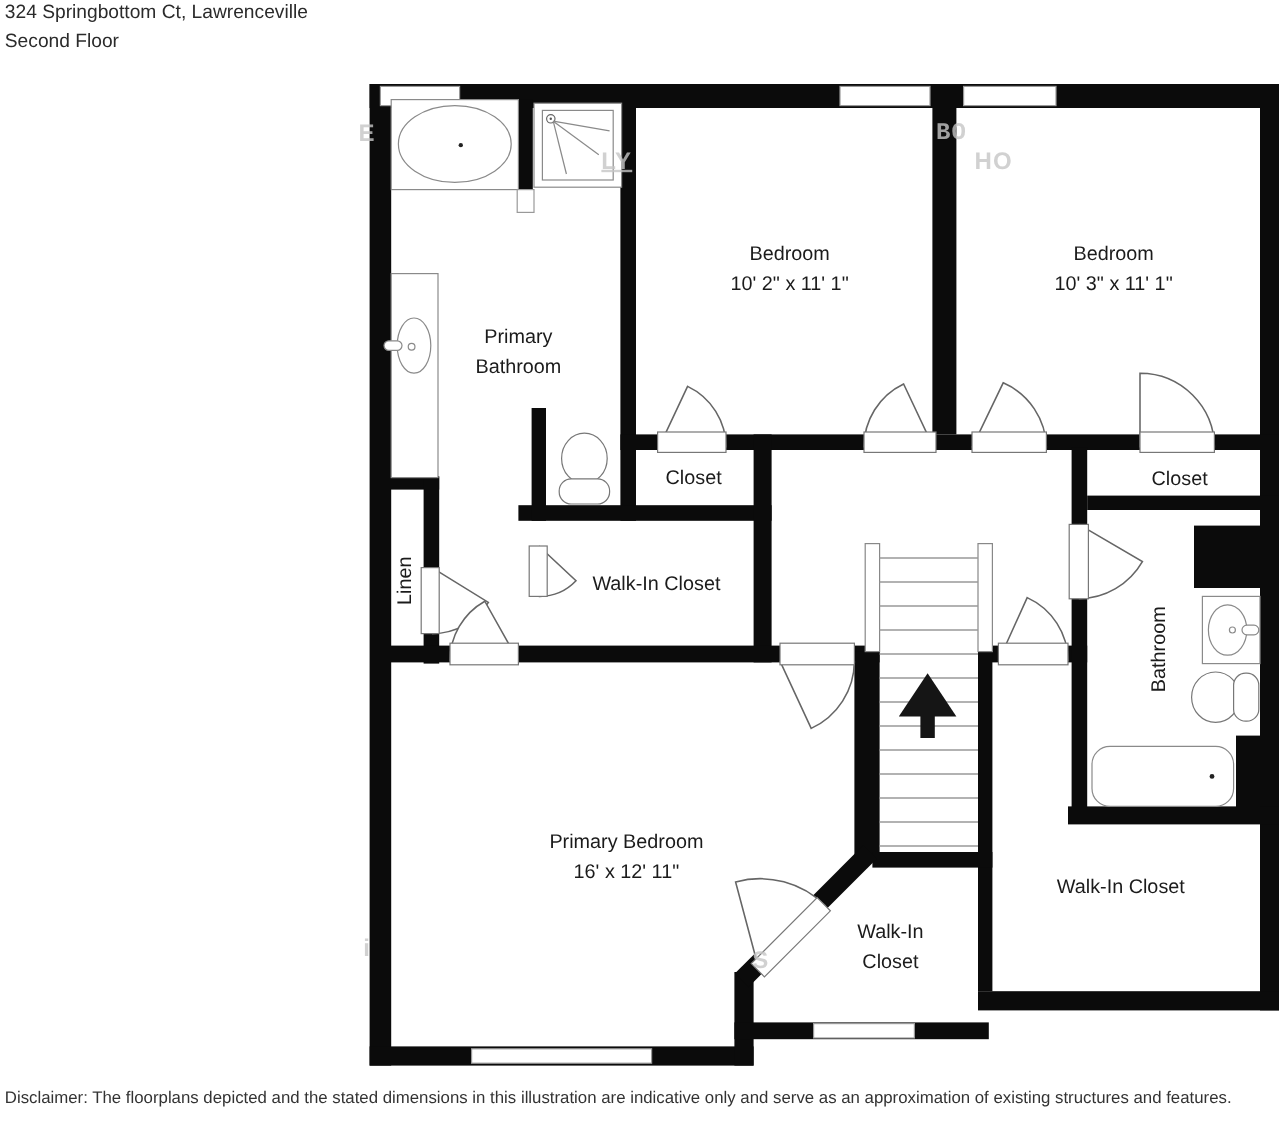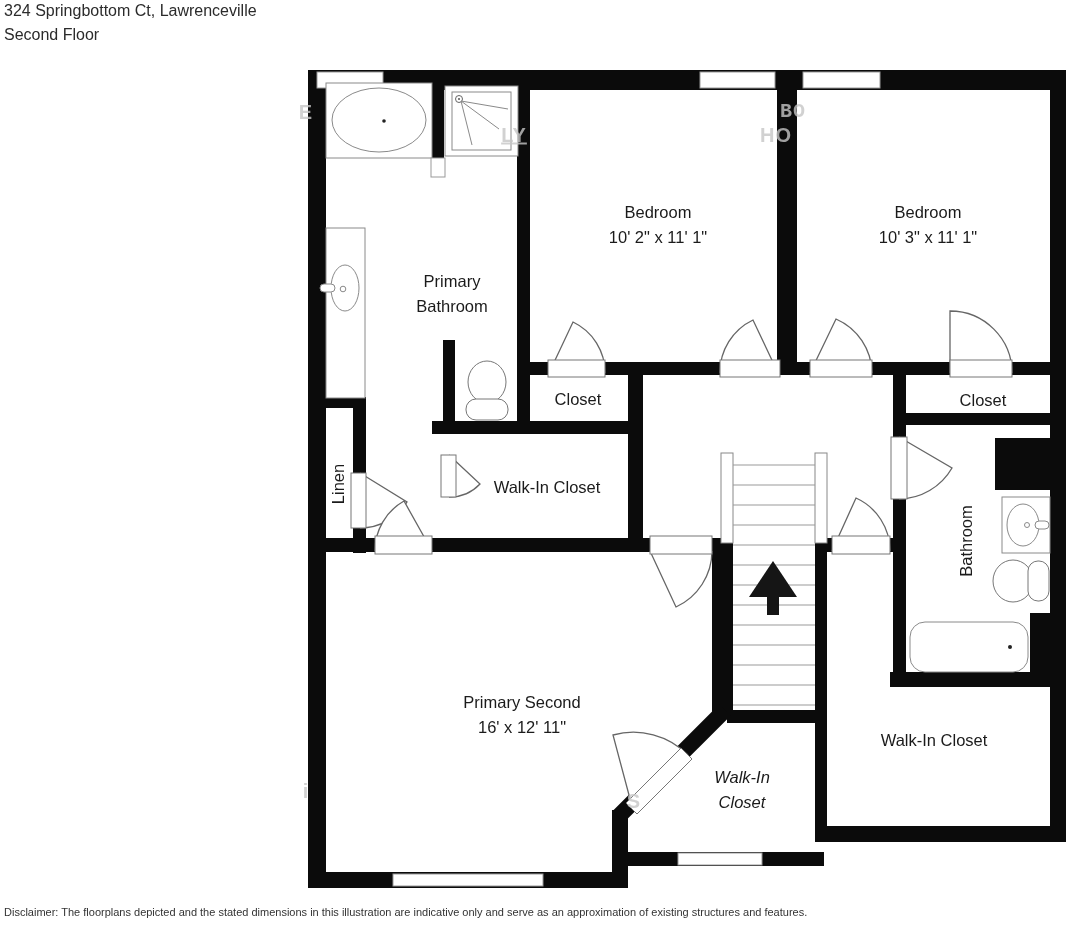--- a/index.html
+++ b/index.html
@@ -6,21 +6,21 @@
   .page{position:relative;width:1066px;height:946px;background:#fff;overflow:hidden;
         font-family:"Liberation Sans", sans-serif;color:#222;}
   .hdr{position:absolute;left:4px;font-size:16px;color:#2b2b2b;white-space:nowrap;}
   .plan-svg{position:absolute;left:0;top:0;z-index:1;}
   .wm{position:absolute;z-index:2;transform:translate(-50%,-50%);
       font-size:20px;font-weight:bold;letter-spacing:1px;color:#c6c6c6;opacity:.8;
       pointer-events:none;white-space:nowrap;}
   .lbl{position:absolute;z-index:3;transform:translate(-50%,-50%);text-align:center;
        font-size:16.5px;color:#1b1b1b;line-height:25px;white-space:nowrap;}
   .lbl.vert{transform:translate(-50%,-50%) rotate(-90deg);}
-  .disc{position:absolute;left:4px;font-size:11px;color:#333;white-space:nowrap;z-index:3;}
+  .disc{position:absolute;left:4px;font-size:14px;color:#333;white-space:nowrap;z-index:3;}
 </style>
 </head>
 <body>
 
 <div class="page">
 
   <div class="hdr" style="top:2px;">324 Springbottom Ct, Lawrenceville</div>
   <div class="hdr" style="top:26px;">Second Floor</div>
 
   <svg class="plan-svg" width="1066" height="946" viewBox="0 0 1066 946">
@@ -167,25 +167,25 @@
       <g>
         <rect x="910" y="622" width="118" height="50" rx="15"></rect>
         <circle cx="1010" cy="647" r="2" fill="#222" stroke="none"></circle>
       </g>
     </g>
   </svg>
 
   <span class="wm" style="left:306px;top:112px;">E</span>
   <span class="wm" style="left:514px;top:135px;text-decoration:underline;">LY</span>
   <span class="wm" style="left:793px;top:111px;font-family:Liberation Mono, monospace;">BO</span>
-  <span class="wm" style="left:776px;top:135px;">HO</span>
+  <span class="wm" style="left:828px;top:135px;">HO</span>
   <span class="wm" style="left:306px;top:791px;">i</span>
   <span class="wm" style="left:634px;top:801px;">S</span>
 
-  <div class="lbl" style="left:452px;top:294px;">
+  <div class="lbl" style="left:432px;top:294px;">
     <div>Primary</div>
     <div>Bathroom</div>
   </div>
 
   <div class="lbl" style="left:658px;top:225px;">
     <div>Bedroom</div>
     <div>10' 2" x 11' 1"</div>
   </div>
 
   <div class="lbl" style="left:928px;top:225px;">
@@ -197,25 +197,25 @@
 
   <div class="lbl" style="left:983px;top:400px;">Closet</div>
 
   <div class="lbl vert" style="left:338px;top:484px;">Linen</div>
 
   <div class="lbl" style="left:547px;top:487px;">Walk-In Closet</div>
 
   <div class="lbl vert" style="left:966px;top:541px;">Bathroom</div>
 
   <div class="lbl" style="left:522px;top:715px;">
-    <div>Primary Second</div>
+    <div>Primary Bedroom</div>
     <div>16' x 12' 11"</div>
   </div>
 
-  <div class="lbl" style="left:742px;top:790px;font-style:italic;">
+  <div class="lbl" style="left:742px;top:790px;">
     <div>Walk-In</div>
     <div>Closet</div>
   </div>
 
   <div class="lbl" style="left:934px;top:740px;">Walk-In Closet</div>
 
   <div class="disc" style="top:906px;">Disclaimer: The floorplans depicted and the stated dimensions in this illustration are indicative only and serve as an approximation of existing structures and features.</div>
 
 </div>
 

